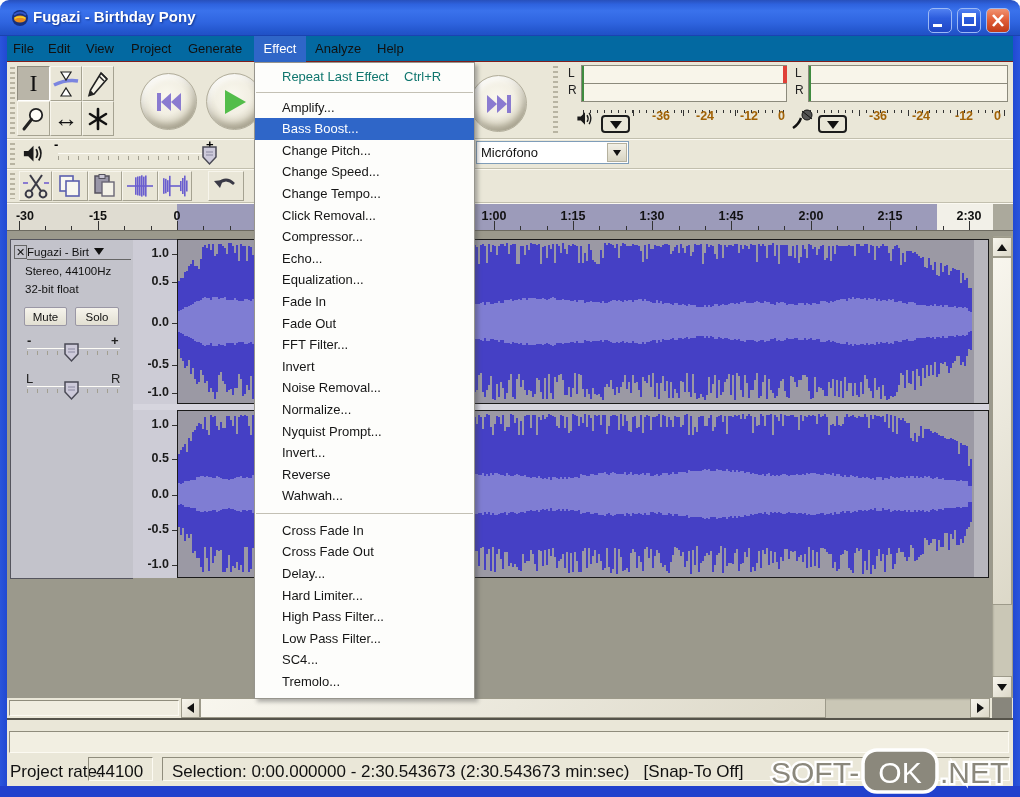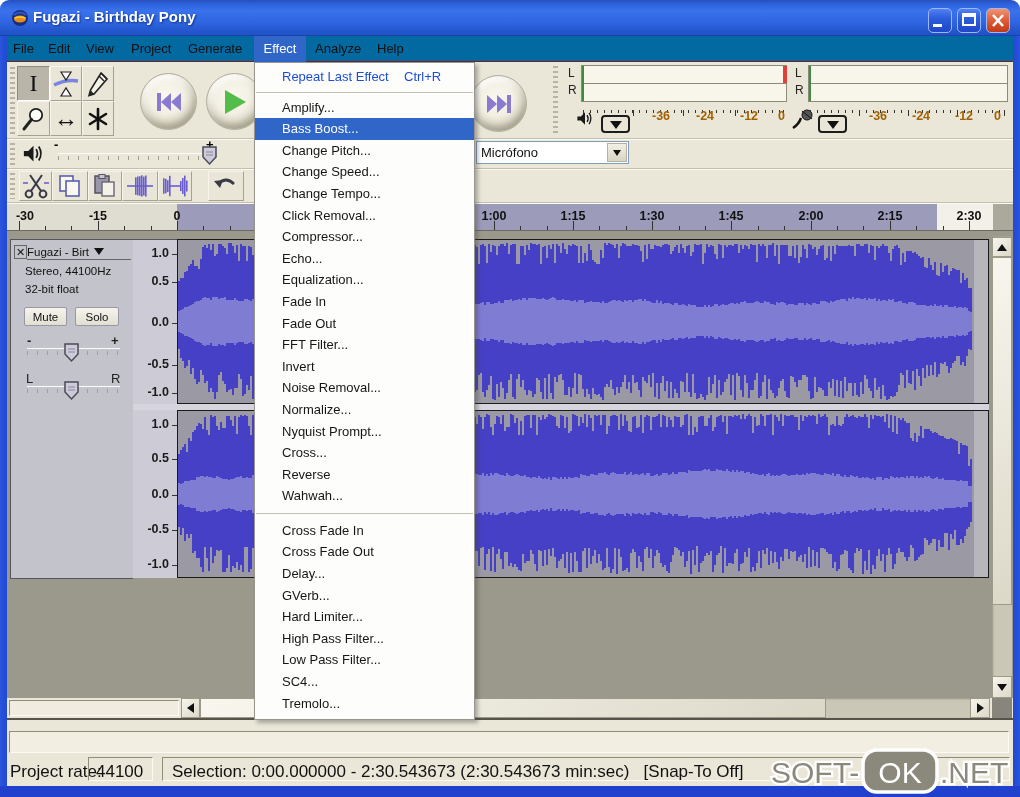--- a/index.html
+++ b/index.html
@@ -50,21 +50,21 @@
 .combo { background:#fff; border:1px solid #7f9db9; font-size:13px; color:#111; }
 .combobtn { position:absolute; right:1px; top:1px; bottom:1px; width:20px; background:linear-gradient(180deg,#f2f0e6,#d9d5c4);
   border:1px solid #b5b19e; display:flex; align-items:center; justify-content:center; }
 .combobtn:after { content:""; width:0; height:0; border:4px solid transparent; border-top:6px solid #111; margin-top:5px; }
 
 
 .menu { position:absolute; left:254px; top:62px; width:221px; background:#fdfdfb;
   border:1px solid #97958d; box-shadow:3px 3px 4px rgba(70,70,70,.4); padding:3px 0 5px 0; z-index:60; }
 .mi { position:relative; height:21.6px; line-height:21.6px; padding-left:27px; font-size:13px; color:#161616; }
 .mi.hl { background:#2f66c8; color:#fff; }
-.mi.dis { color:#1d4ed8; }
+.mi.dis { color:#0f766e; }
 .sc { position:absolute; left:149px; }
 .msep { height:1px; background:#c3c0b4; margin:4px 1px; }
 .msep2 { height:1px; background:#c3c0b4; margin:6px 1px; }
 
 
 .btn2 { background:linear-gradient(180deg,#f6f4ec,#e2dfd2); border:1px solid #9a97a5; border-radius:2px;
   font-size:11.5px; color:#111; display:flex; align-items:center; justify-content:center; }
 .vnum { position:absolute; right:8px; font-size:12.5px; font-weight:bold; color:#1a1a1a; }
 .vtick { position:absolute; right:0; width:5px; height:1px; background:#333; }
 
@@ -523,28 +523,27 @@
       <div class="mi">Compressor...</div>
       <div class="mi">Echo...</div>
       <div class="mi">Equalization...</div>
       <div class="mi">Fade In</div>
       <div class="mi">Fade Out</div>
       <div class="mi">FFT Filter...</div>
       <div class="mi">Invert</div>
       <div class="mi">Noise Removal...</div>
       <div class="mi">Normalize...</div>
       <div class="mi">Nyquist Prompt...</div>
-      <div class="mi">Cross...</div>
+      <div class="mi">Invert...</div>
       <div class="mi">Reverse</div>
       <div class="mi">Wahwah...</div>
       <div class="msep2"></div>
       <div class="mi">Cross Fade In</div>
       <div class="mi">Cross Fade Out</div>
       <div class="mi">Delay...</div>
-      <div class="mi">GVerb...</div>
       <div class="mi">Hard Limiter...</div>
       <div class="mi">High Pass Filter...</div>
       <div class="mi">Low Pass Filter...</div>
       <div class="mi">SC4...</div>
       <div class="mi">Tremolo...</div>
     </div>
 
   <div class="abs" style="left:763px;top:748px;z-index:90"><svg width="250" height="48">
         <g font-family="Liberation Sans, sans-serif" font-size="30" font-weight="500">
           <text x="8" y="35" fill="#8b887c" stroke="#fff" stroke-width="4.5" paint-order="stroke">SOFT-</text>

